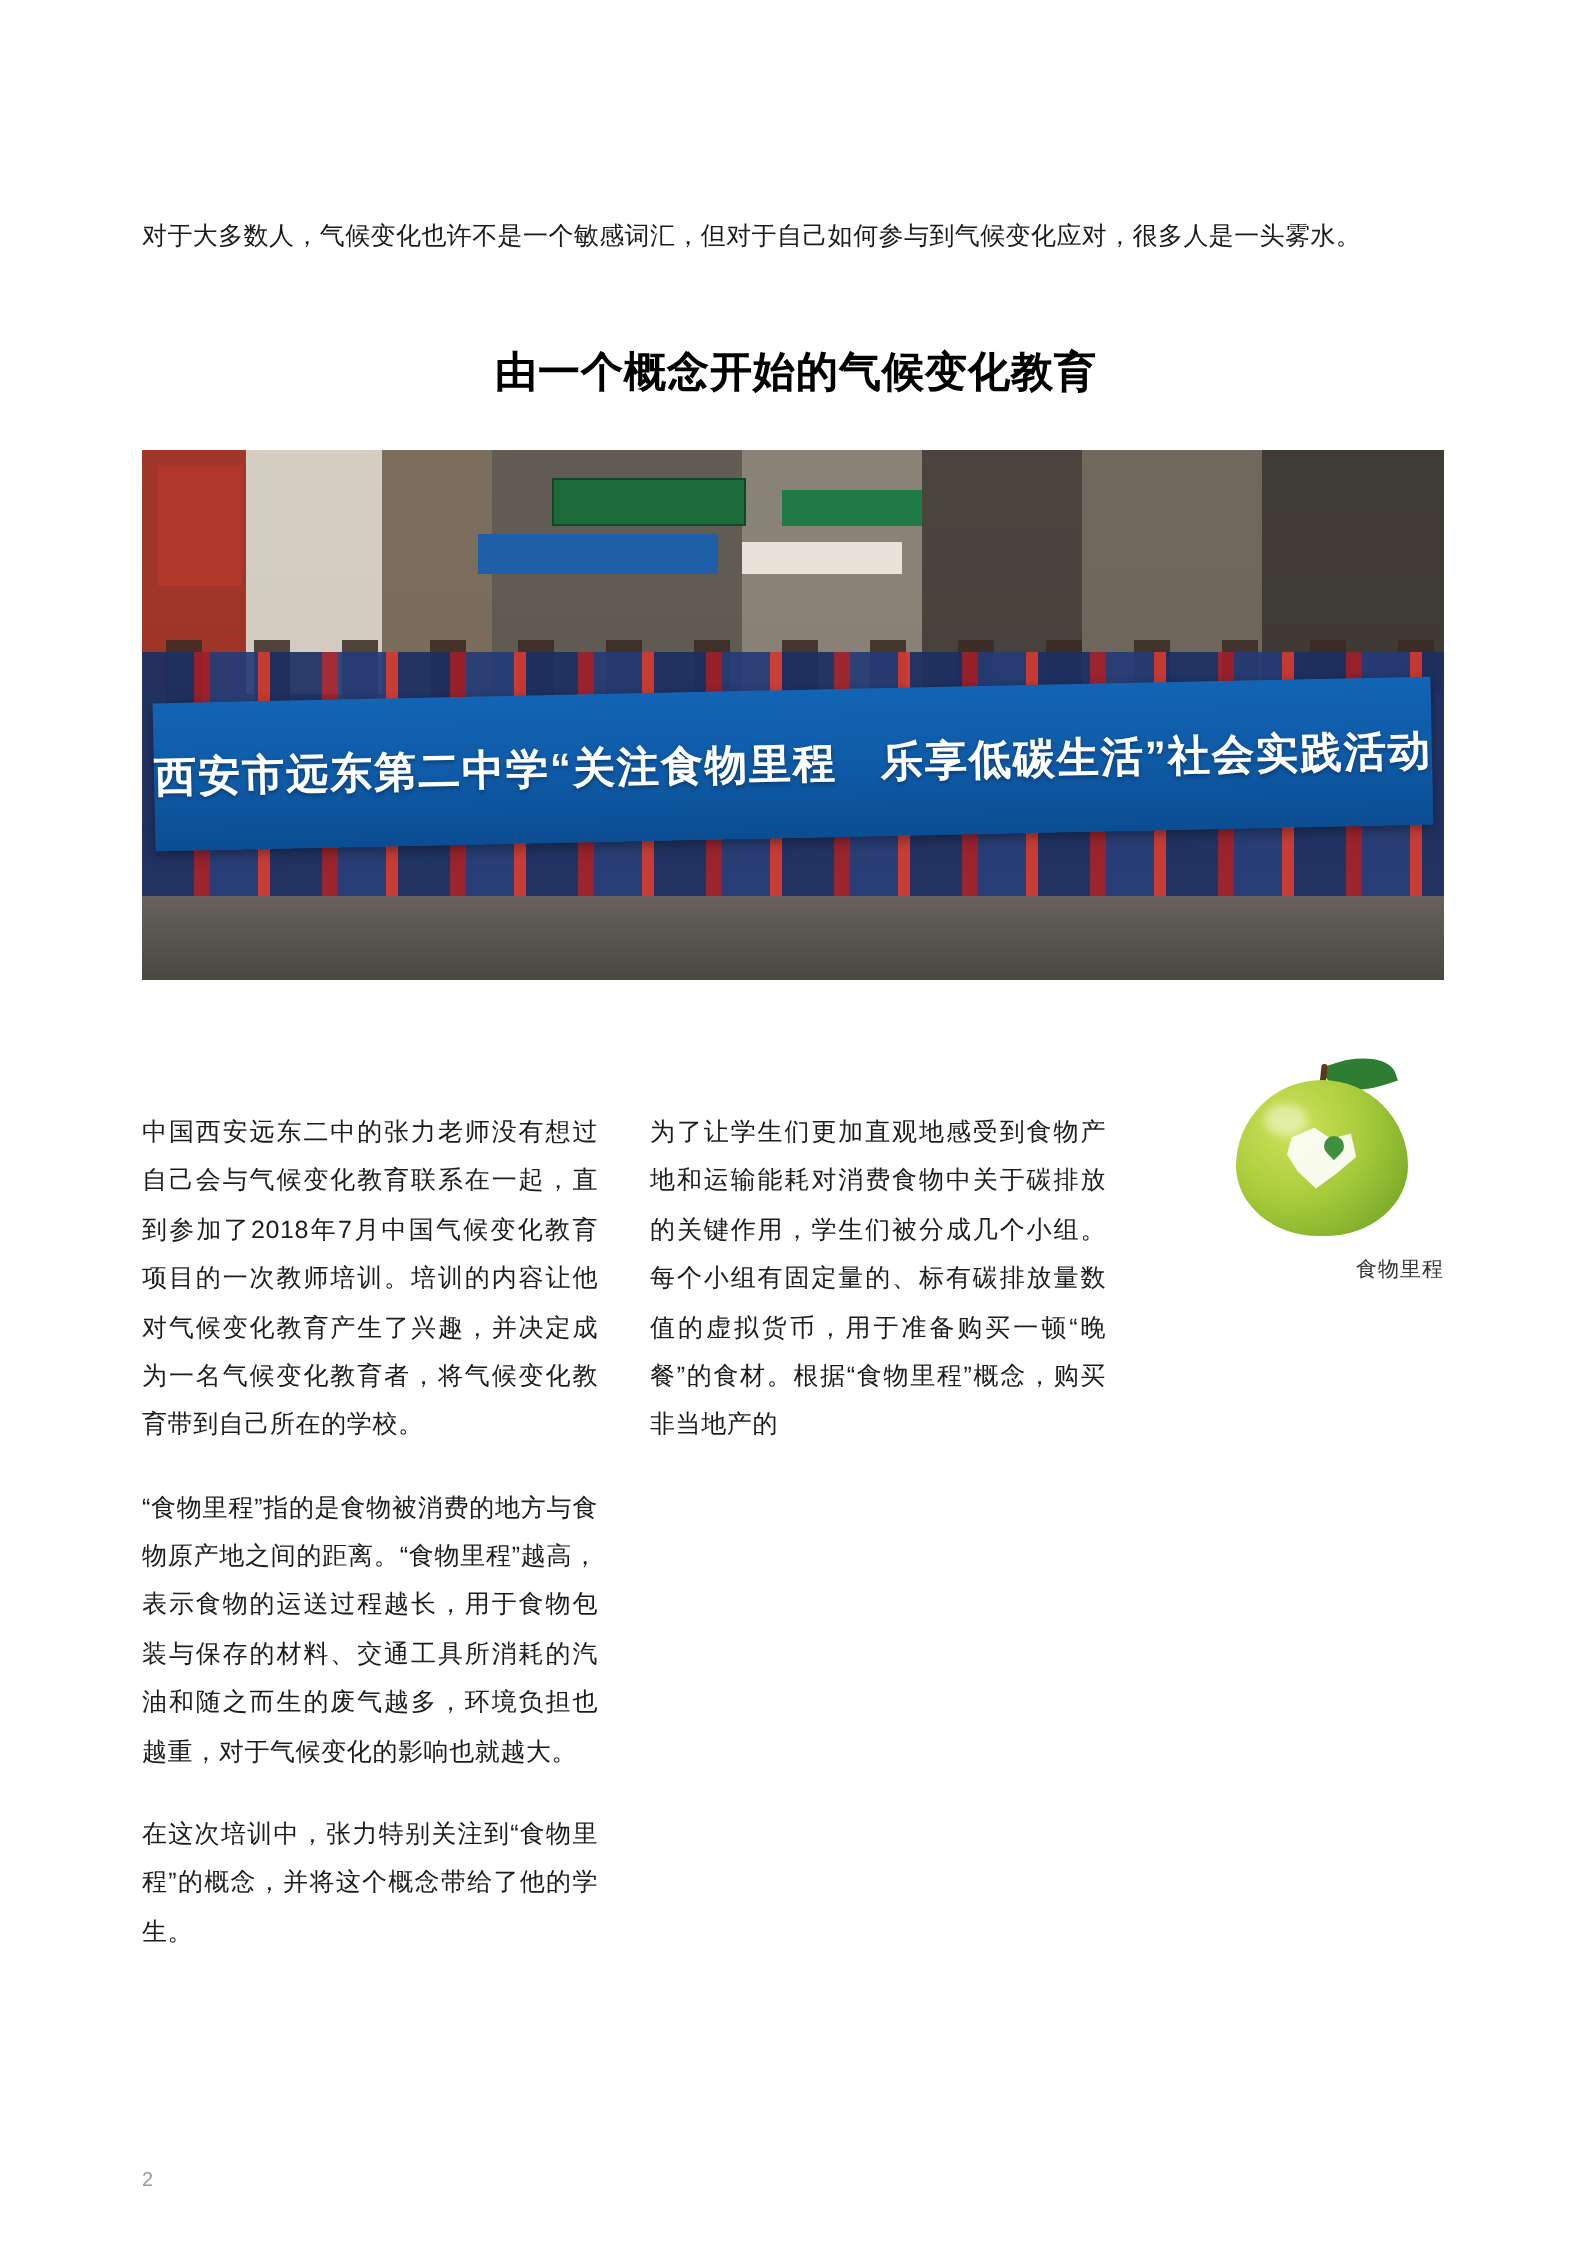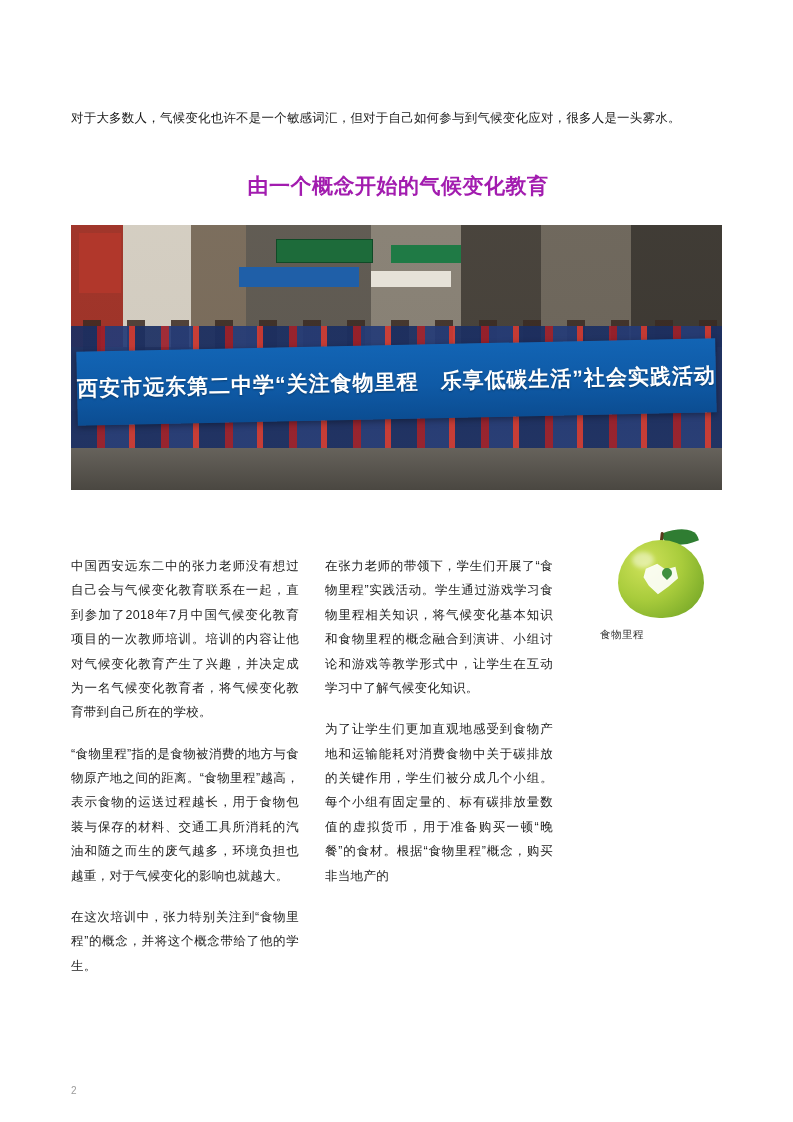--- a/index.html
+++ b/index.html
@@ -34,21 +34,21 @@
   }
 
   .headline {
     position: absolute;
     left: 71px;
     top: 158px;
     width: 654px;
     text-align: center;
     font-size: 21px;
     font-weight: bold;
-    color: #a21caf;
+    color: #000000;
     letter-spacing: 0.5px;
   }
 
   
   .photo {
     position: absolute;
     left: 71px;
     top: 225px;
     width: 651px;
     height: 265px;
@@ -155,21 +155,21 @@
   .col.left { left: 71px; }
   .col.right { left: 325px; }
   .col p { margin: 0 0 17px 0; }
 
   
   .apple-wrap {
     position: absolute;
     left: 600px;
     top: 518px;
     width: 122px;
-    text-align: left;
+    text-align: right;
   }
   .apple {
     position: relative;
     width: 86px;
     height: 92px;
     margin: 8px auto 0 auto;
   }
   .apple .body {
     position: absolute;
     left: 0; top: 14px;
@@ -256,21 +256,20 @@
     </div>
   </div>
 
   <div class="col left">
     <p>中国西安远东二中的张力老师没有想过自己会与气候变化教育联系在一起，直到参加了2018年7月中国气候变化教育项目的一次教师培训。培训的内容让他对气候变化教育产生了兴趣，并决定成为一名气候变化教育者，将气候变化教育带到自己所在的学校。</p>
     <p>“食物里程”指的是食物被消费的地方与食物原产地之间的距离。“食物里程”越高，表示食物的运送过程越长，用于食物包装与保存的材料、交通工具所消耗的汽油和随之而生的废气越多，环境负担也越重，对于气候变化的影响也就越大。</p>
     <p>在这次培训中，张力特别关注到“食物里程”的概念，并将这个概念带给了他的学生。</p>
   </div>
 
   <div class="col right">
-    <p>在张力老师的带领下，学生们开展了“食物里程”实践活动。学生通过游戏学习食物里程相关知识，将气候变化基本知识和食物里程的概念融合到演讲、小组讨论和游戏等教学形式中，让学生在互动学习中了解气候变化知识。</p>
     <p>为了让学生们更加直观地感受到食物产地和运输能耗对消费食物中关于碳排放的关键作用，学生们被分成几个小组。每个小组有固定量的、标有碳排放量数值的虚拟货币，用于准备购买一顿“晚餐”的食材。根据“食物里程”概念，购买非当地产的</p>
   </div>
 
   <div class="apple-wrap">
     <div class="apple">
       <div class="leaf"></div>
       <div class="stem"></div>
       <div class="body"></div>
       <div class="shine"></div>
       <div class="map"></div>

